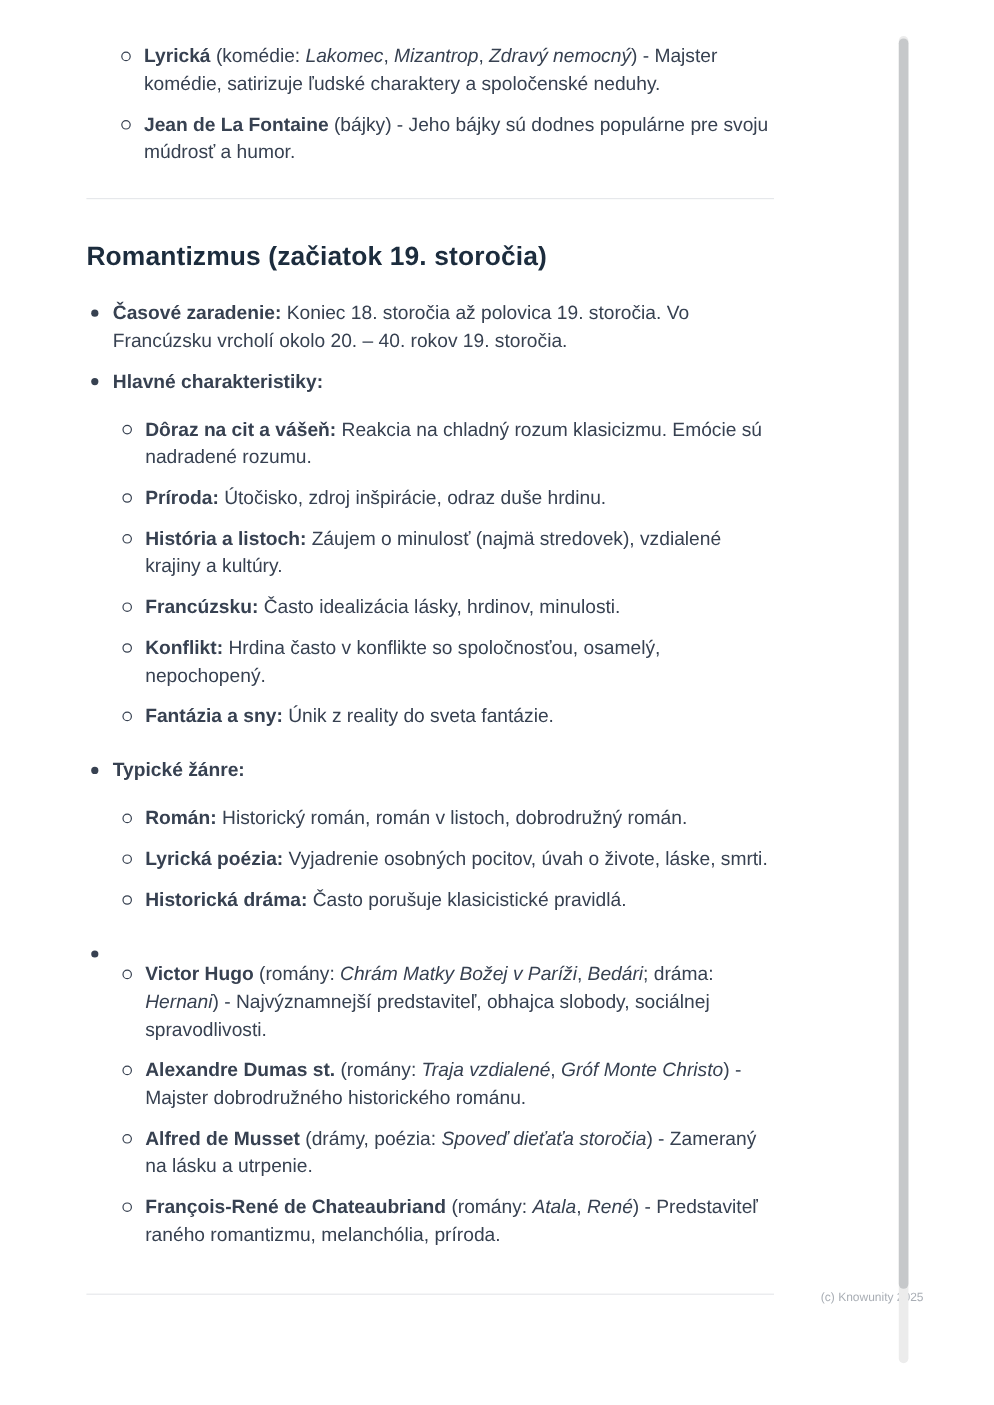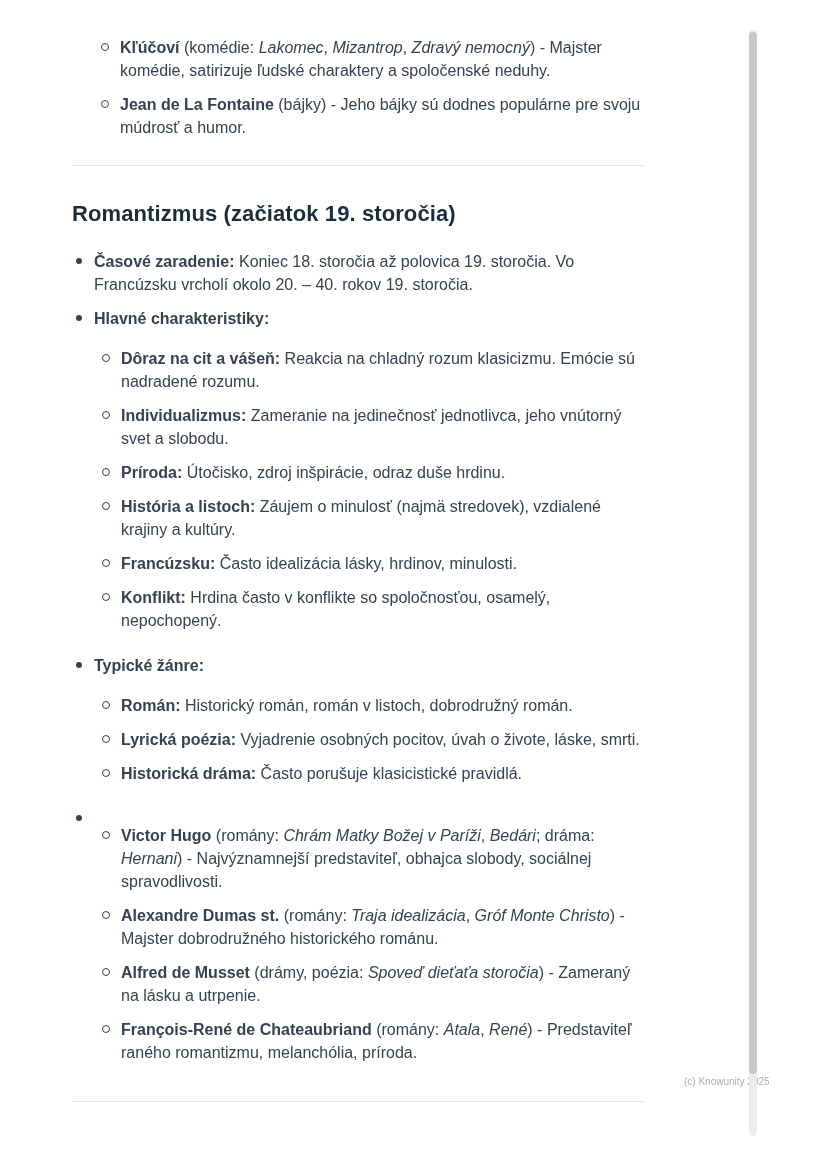--- a/index.html
+++ b/index.html
@@ -81,21 +81,21 @@
     border-radius: 4px;
   }
 </style>
 </head>
 <body>
 
 <div class="content" id="content-root">
     <ul class="list indented">
       <li>
         <span class="bullet circle"></span>
-        <div class="li-body"><span class="b">Kľúčoví</span><span class=""> (komédie: </span><span class="i">Lakomec</span><span class="">, </span><span class="i">Mizantrop</span><span class="">, </span><span class="i">Zdravý nemocný</span><span class="">) - Majster komédie, satirizuje ľudské charaktery a spoločenské neduhy.</span></div>
+        <div class="li-body"><span class="b">Lyrická</span><span class=""> (komédie: </span><span class="i">Lakomec</span><span class="">, </span><span class="i">Mizantrop</span><span class="">, </span><span class="i">Zdravý nemocný</span><span class="">) - Majster komédie, satirizuje ľudské charaktery a spoločenské neduhy.</span></div>
       </li>
       <li>
         <span class="bullet circle"></span>
         <div class="li-body"><span class="b">Jean de La Fontaine</span><span class=""> (bájky) - Jeho bájky sú dodnes populárne pre svoju múdrosť a humor.</span></div>
       </li>
     </ul>
     <hr class="divider">
     <h2 class="heading">Romantizmus (začiatok 19. storočia)</h2>
     <ul class="list">
       <li>
@@ -104,37 +104,37 @@
       </li>
       <li>
         <span class="bullet disc"></span>
         <div class="li-body"><span class="b">Hlavné charakteristiky:</span><ul class="list nested">
             <li>
               <span class="bullet circle"></span>
               <div class="li-body"><span class="b">Dôraz na cit a vášeň:</span><span class=""> Reakcia na chladný rozum klasicizmu. Emócie sú nadradené rozumu.</span></div>
             </li>
             <li>
               <span class="bullet circle"></span>
-              <div class="li-body"><span class="b">Individualizmus:</span><span class=""> Zameranie na jedinečnosť jednotlivca, jeho vnútorný svet a slobodu.</span></div>
-            </li>
-            <li>
-              <span class="bullet circle"></span>
               <div class="li-body"><span class="b">Príroda:</span><span class=""> Útočisko, zdroj inšpirácie, odraz duše hrdinu.</span></div>
             </li>
             <li>
               <span class="bullet circle"></span>
               <div class="li-body"><span class="b">História a listoch:</span><span class=""> Záujem o minulosť (najmä stredovek), vzdialené krajiny a kultúry.</span></div>
             </li>
             <li>
               <span class="bullet circle"></span>
               <div class="li-body"><span class="b">Francúzsku:</span><span class=""> Často idealizácia lásky, hrdinov, minulosti.</span></div>
             </li>
             <li>
               <span class="bullet circle"></span>
               <div class="li-body"><span class="b">Konflikt:</span><span class=""> Hrdina často v konflikte so spoločnosťou, osamelý, nepochopený.</span></div>
+            </li>
+            <li>
+              <span class="bullet circle"></span>
+              <div class="li-body"><span class="b">Fantázia a sny:</span><span class=""> Únik z reality do sveta fantázie.</span></div>
             </li>
           </ul></div>
       </li>
       <li>
         <span class="bullet disc"></span>
         <div class="li-body"><span class="b">Typické žánre:</span><ul class="list nested">
             <li>
               <span class="bullet circle"></span>
               <div class="li-body"><span class="b">Román:</span><span class=""> Historický román, román v listoch, dobrodružný román.</span></div>
             </li>
@@ -150,21 +150,21 @@
       </li>
       <li>
         <span class="bullet disc"></span>
         <div class="li-body"><ul class="list nested">
             <li>
               <span class="bullet circle"></span>
               <div class="li-body"><span class="b">Victor Hugo</span><span class=""> (romány: </span><span class="i">Chrám Matky Božej v Paríži</span><span class="">, </span><span class="i">Bedári</span><span class="">; dráma: </span><span class="i">Hernani</span><span class="">) - Najvýznamnejší predstaviteľ, obhajca slobody, sociálnej spravodlivosti.</span></div>
             </li>
             <li>
               <span class="bullet circle"></span>
-              <div class="li-body"><span class="b">Alexandre Dumas st.</span><span class=""> (romány: </span><span class="i">Traja idealizácia</span><span class="">, </span><span class="i">Gróf Monte Christo</span><span class="">) - Majster dobrodružného historického románu.</span></div>
+              <div class="li-body"><span class="b">Alexandre Dumas st.</span><span class=""> (romány: </span><span class="i">Traja vzdialené</span><span class="">, </span><span class="i">Gróf Monte Christo</span><span class="">) - Majster dobrodružného historického románu.</span></div>
             </li>
             <li>
               <span class="bullet circle"></span>
               <div class="li-body"><span class="b">Alfred de Musset</span><span class=""> (drámy, poézia: </span><span class="i">Spoveď dieťaťa storočia</span><span class="">) - Zameraný na lásku a utrpenie.</span></div>
             </li>
             <li>
               <span class="bullet circle"></span>
               <div class="li-body"><span class="b">François-René de Chateaubriand</span><span class=""> (romány: </span><span class="i">Atala</span><span class="">, </span><span class="i">René</span><span class="">) - Predstaviteľ raného romantizmu, melanchólia, príroda.</span></div>
             </li>
           </ul></div>

